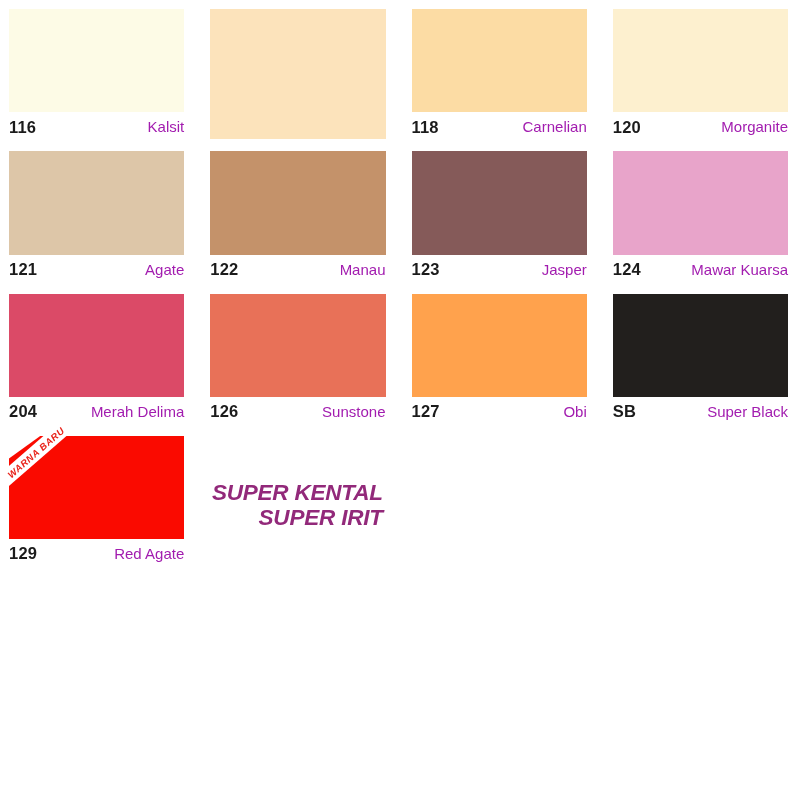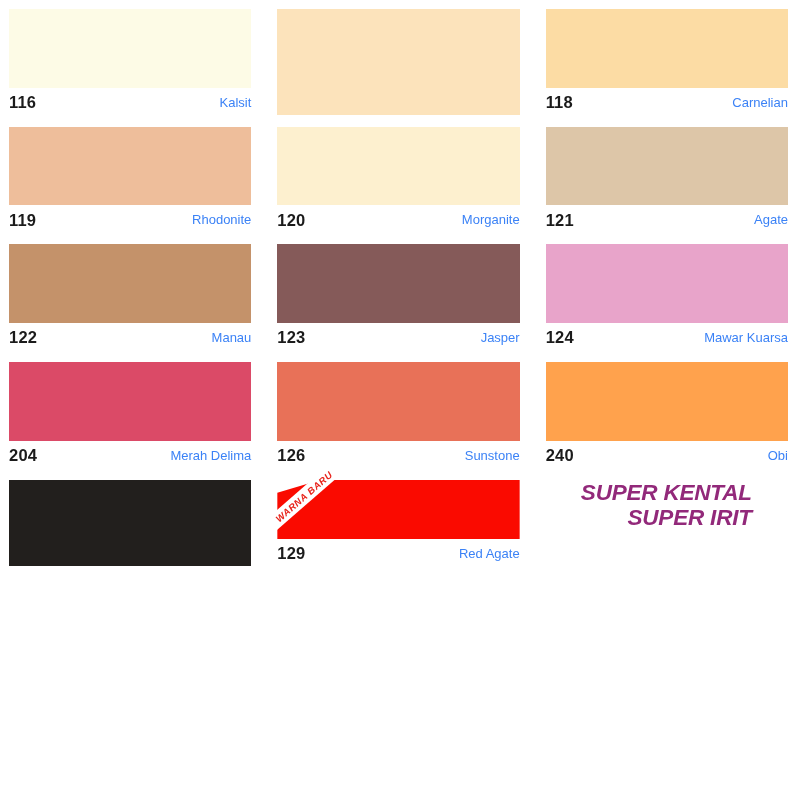--- a/index.html
+++ b/index.html
@@ -16,21 +16,21 @@
   #sheet {
     position: relative;
     width: 800px;
     height: 800px;
     background: #ffffff;
     box-sizing: border-box;
     padding: 9px 12px 0 9px;
   }
   .grid {
     display: grid;
-    grid-template-columns: repeat(3, 1fr);
+    grid-template-columns: repeat(4, 1fr);
     grid-template-rows: repeat(4, 1fr);
     column-gap: 26px;
     row-gap: 12px;
     width: 779px;
     height: 557px;
   }
   .cell {
     position: relative;
     display: flex;
     flex-direction: column;
@@ -56,23 +56,23 @@
     box-sizing: border-box;
   }
   .code {
     font-size: 16.5px;
     font-weight: bold;
     color: #1b1b1b;
     letter-spacing: 0.2px;
     line-height: 1;
   }
   .cname {
-    font-size: 13px;
+    font-size: 15px;
     font-weight: normal;
-    color: #3b82f6;
+    color: #a21caf;
     line-height: 1;
     white-space: nowrap;
   }
   
   .chip.cut .chip-fill {
     clip-path: polygon(18% 0, 100% 0, 100% 100%, 0 100%, 0 22%);
   }
   .ribbon {
     position: absolute;
     left: -29px;
@@ -141,29 +141,20 @@
     <div class="cell">
       <div class="chip">
         <div class="chip-fill" style="background: rgb(252, 220, 164);"></div>
       </div>
       <div class="caption">
         <span class="code">118</span>
         <span class="cname">Carnelian</span>
       </div>
     </div>
 
-    <div class="cell">
-      <div class="chip">
-        <div class="chip-fill" style="background: rgb(238, 190, 155);"></div>
-      </div>
-      <div class="caption">
-        <span class="code">119</span>
-        <span class="cname">Rhodonite</span>
-      </div>
-    </div>
 
     <div class="cell">
       <div class="chip">
         <div class="chip-fill" style="background: rgb(253, 240, 207);"></div>
       </div>
       <div class="caption">
         <span class="code">120</span>
         <span class="cname">Morganite</span>
       </div>
     </div>
@@ -226,29 +217,33 @@
         <span class="code">126</span>
         <span class="cname">Sunstone</span>
       </div>
     </div>
 
     <div class="cell">
       <div class="chip">
         <div class="chip-fill" style="background: rgb(255, 162, 77);"></div>
       </div>
       <div class="caption">
-        <span class="code">240</span>
+        <span class="code">127</span>
         <span class="cname">Obi</span>
       </div>
     </div>
 
 
     <div class="cell">
       <div class="chip">
         <div class="chip-fill" style="background: rgb(34, 31, 29);"></div>
+      </div>
+      <div class="caption">
+        <span class="code">SB</span>
+        <span class="cname">Super Black</span>
       </div>
     </div>
 
     <div class="cell">
       <div class="chip cut">
         <div class="chip-fill" style="background: rgb(250, 10, 0);"></div>
         <div class="ribbon" style="background: rgb(255, 255, 255);">
           <span style="color: rgb(232, 36, 28);">WARNA BARU</span>
         </div>
       </div>

